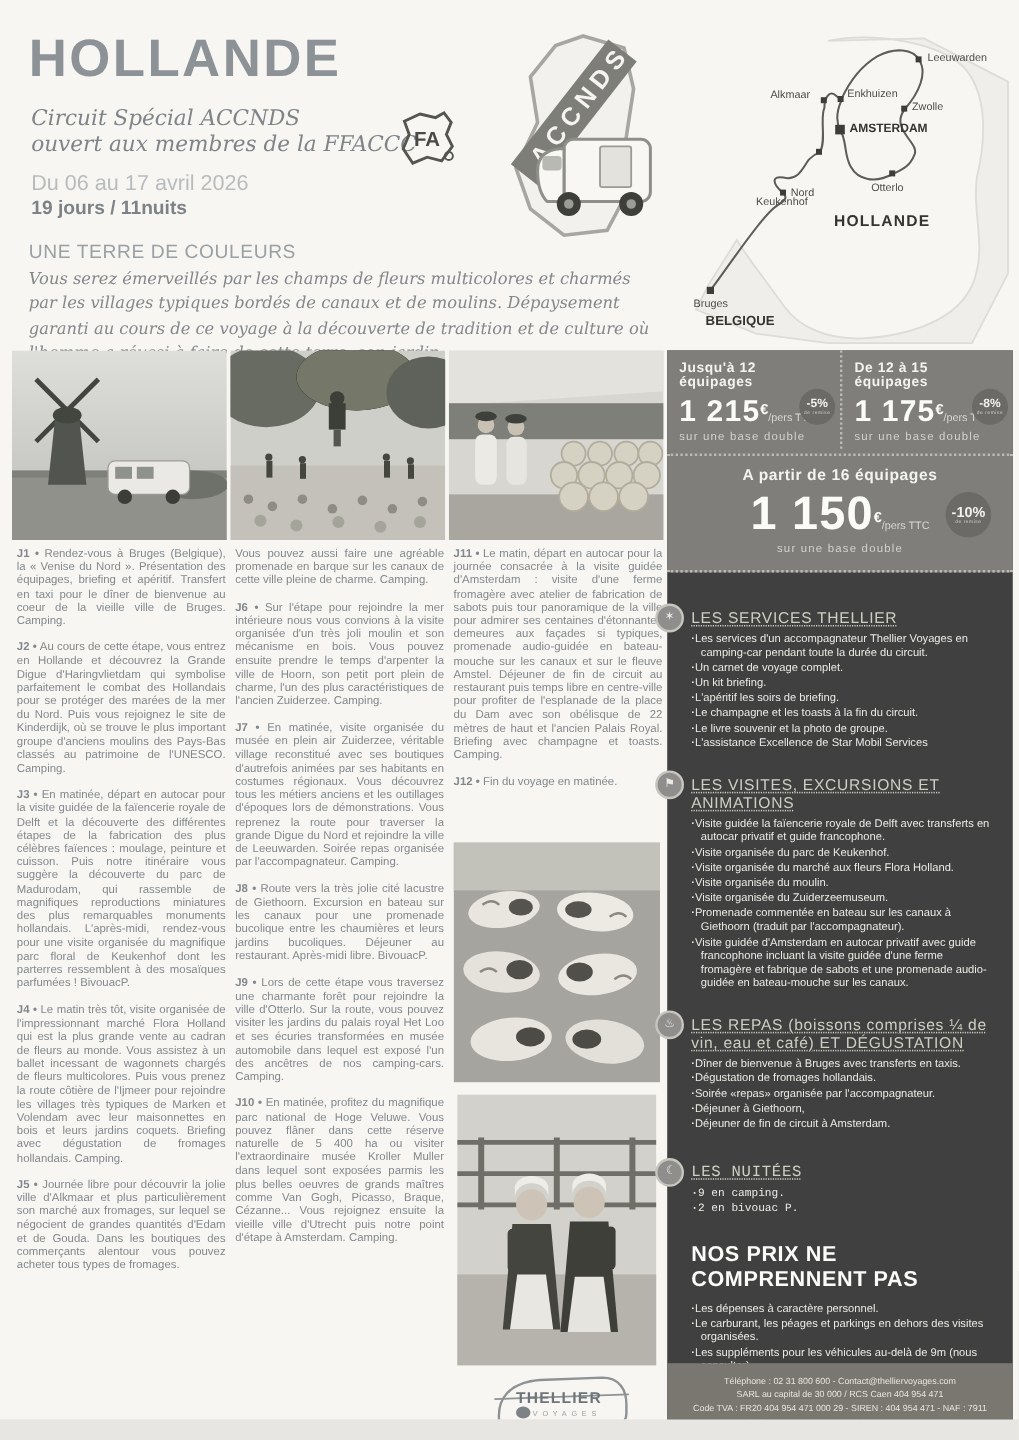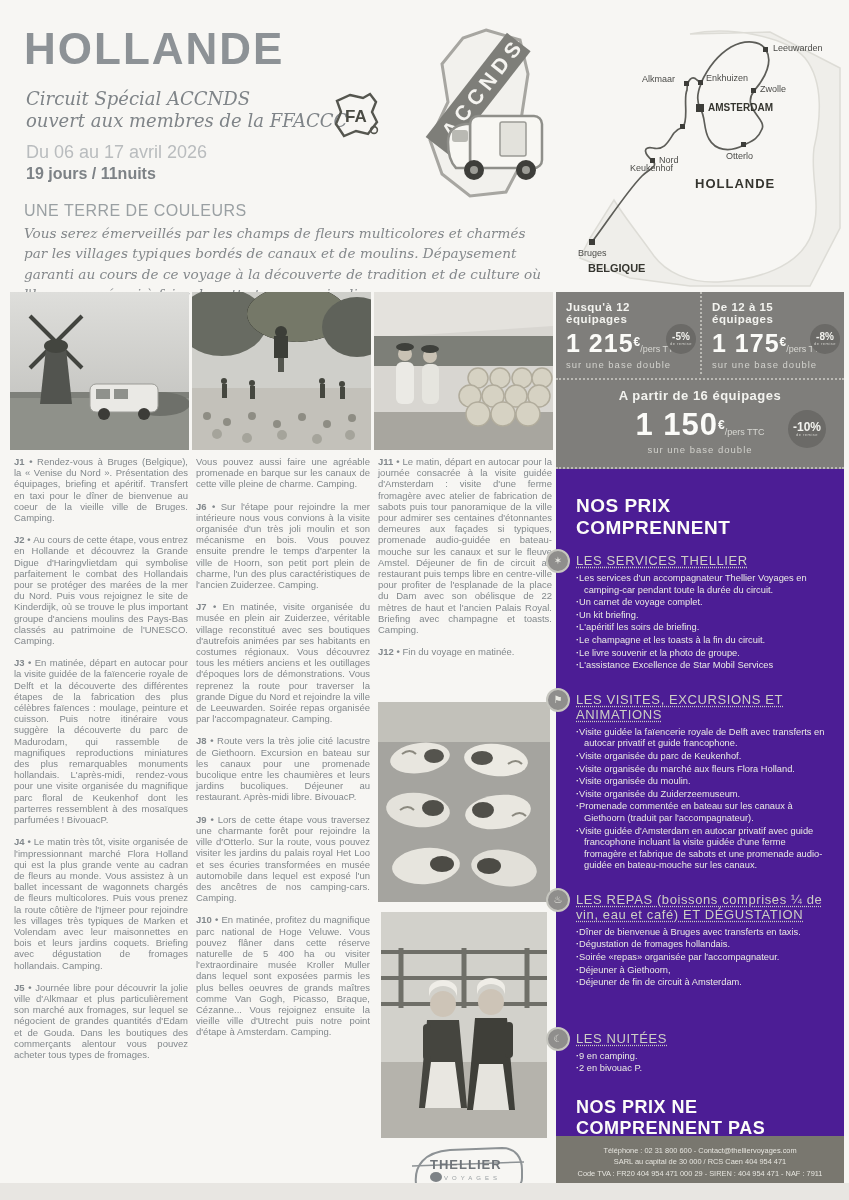--- a/index.html
+++ b/index.html
@@ -40,39 +40,39 @@
   .col1{left:14px;} .col2{left:196px;} .col3{left:378px;}
   .col p{margin:0 0 11px 0;}
   .daylabel{font-weight:bold;}
   .daylabel:not(:empty)::after{content:" \2022  ";}
 
   .photo-clogs{position:absolute;left:378px;top:702px;}
   .photo-kids{position:absolute;left:381px;top:912px;}
   .thellier-logo{position:absolute;left:406px;top:1140px;}
 
   
-  .panel{position:absolute;left:556px;top:292px;width:288px;height:908px;background:#4c1d95;}
+  .panel{position:absolute;left:556px;top:292px;width:288px;height:908px;background:#404040;}
 
   .pricing{background:#7f7e7b;border-bottom:2px dotted #bab9b4;padding-bottom:6px;}
   .tier-row{display:flex;}
   .tier{position:relative;padding:9px 8px 4px 10px;width:50%;box-sizing:border-box;}
   .tier.t2{border-left:2px dotted #bab9b4;}
   .tier-label{font-size:11.5px;font-weight:bold;color:#f3f3ef;letter-spacing:.5px;}
   .tier-price{margin-top:4px;color:#fbfbf8;}
   .tier-price .num{font-size:25px;font-weight:bold;letter-spacing:1px;}
   .tier-price .cur{font-size:12px;font-weight:bold;vertical-align:super;}
   .tier-price .per{font-size:9px;color:#d8d8d3;}
   .tier-base{font-size:9.5px;color:#d2d2cd;letter-spacing:1px;margin-top:1px;}
   .badge{position:absolute;right:4px;top:32px;width:30px;height:30px;border-radius:50%;
          background:#6b6a67;color:#f2f2ee;text-align:center;line-height:1;}
   .badge .pct{display:block;font-size:10px;font-weight:bold;margin-top:8px;}
   .badge .note{display:block;font-size:4px;letter-spacing:.5px;color:#cfcfca;}
   .tier3{position:relative;text-align:center;margin-top:4px;border-top:2px dotted #bab9b4;padding:8px 40px 6px 40px;}
   .tier3 .tier-label{font-size:13px;}
-  .tier3 .num{font-size:31px;}
+  .tier3 .num{font-size:39px;}
   .tier3 .badge{width:38px;height:38px;top:30px;right:18px;}
   .tier3 .badge .pct{font-size:12px;margin-top:11px;}
 
   .panel-body{padding:16px 14px 0 20px;}
   .panel-title{font-size:19px;font-weight:bold;color:#fcfcf9;letter-spacing:.5px;margin:10px 0 2px 0;}
   .psec{position:relative;margin-top:14px;}
   .psec-icon{position:absolute;left:-30px;top:-4px;width:20px;height:20px;border:2px solid #c6c6bf;
              border-radius:50%;background:#8f8e8c;color:#e9e9e2;font-size:10px;line-height:20px;text-align:center;}
   .icon-star::before{content:"\2736";}
   .icon-flag::before{content:"\2691";}
@@ -363,21 +363,20 @@
         </div>
         <div class="tier-base">sur une base double</div>
         <div class="badge">
           <span class="pct">-10%</span>
           <span class="note">de remise</span>
         </div>
       </div>
     </div>
 
     <div class="panel-body">
-      <div class="panel-title">NOS PRIX COMPRENNENT</div>
 
       <div class="psec">
         <span class="psec-icon icon-star"></span>
         <div class="psec-heading">LES SERVICES THELLIER</div>
         <ul>
           <li>Les services d'un accompagnateur Thellier Voyages en camping-car pendant toute la durée du circuit.</li>
           <li>Un carnet de voyage complet.</li>
           <li>Un kit briefing.</li>
           <li>L'apéritif les soirs de briefing.</li>
           <li>Le champagne et les toasts à la fin du circuit.</li>
@@ -405,21 +404,21 @@
         <div class="psec-heading">LES REPAS (boissons comprises ¼ de vin, eau et café) ET DÉGUSTATION</div>
         <ul>
           <li>Dîner de bienvenue à Bruges avec transferts en taxis.</li>
           <li>Dégustation de fromages hollandais.</li>
           <li>Soirée «repas» organisée par l'accompagnateur.</li>
           <li>Déjeuner à Giethoorn,</li>
           <li>Déjeuner de fin de circuit à Amsterdam.</li>
         </ul>
       </div>
 
-      <div class="psec" style="margin-top:42px;">
+      <div class="psec" style="margin-top:26px;font-family:Liberation Mono, monospace;">
         <span class="psec-icon icon-moon"></span>
         <div class="psec-heading">LES NUITÉES</div>
         <ul>
           <li>9 en camping.</li>
           <li>2 en bivouac P.</li>
         </ul>
       </div>
 
       <div class="excl">
         <div class="panel-title" style="font-size:18px;">NOS PRIX NE COMPRENNENT PAS</div>

